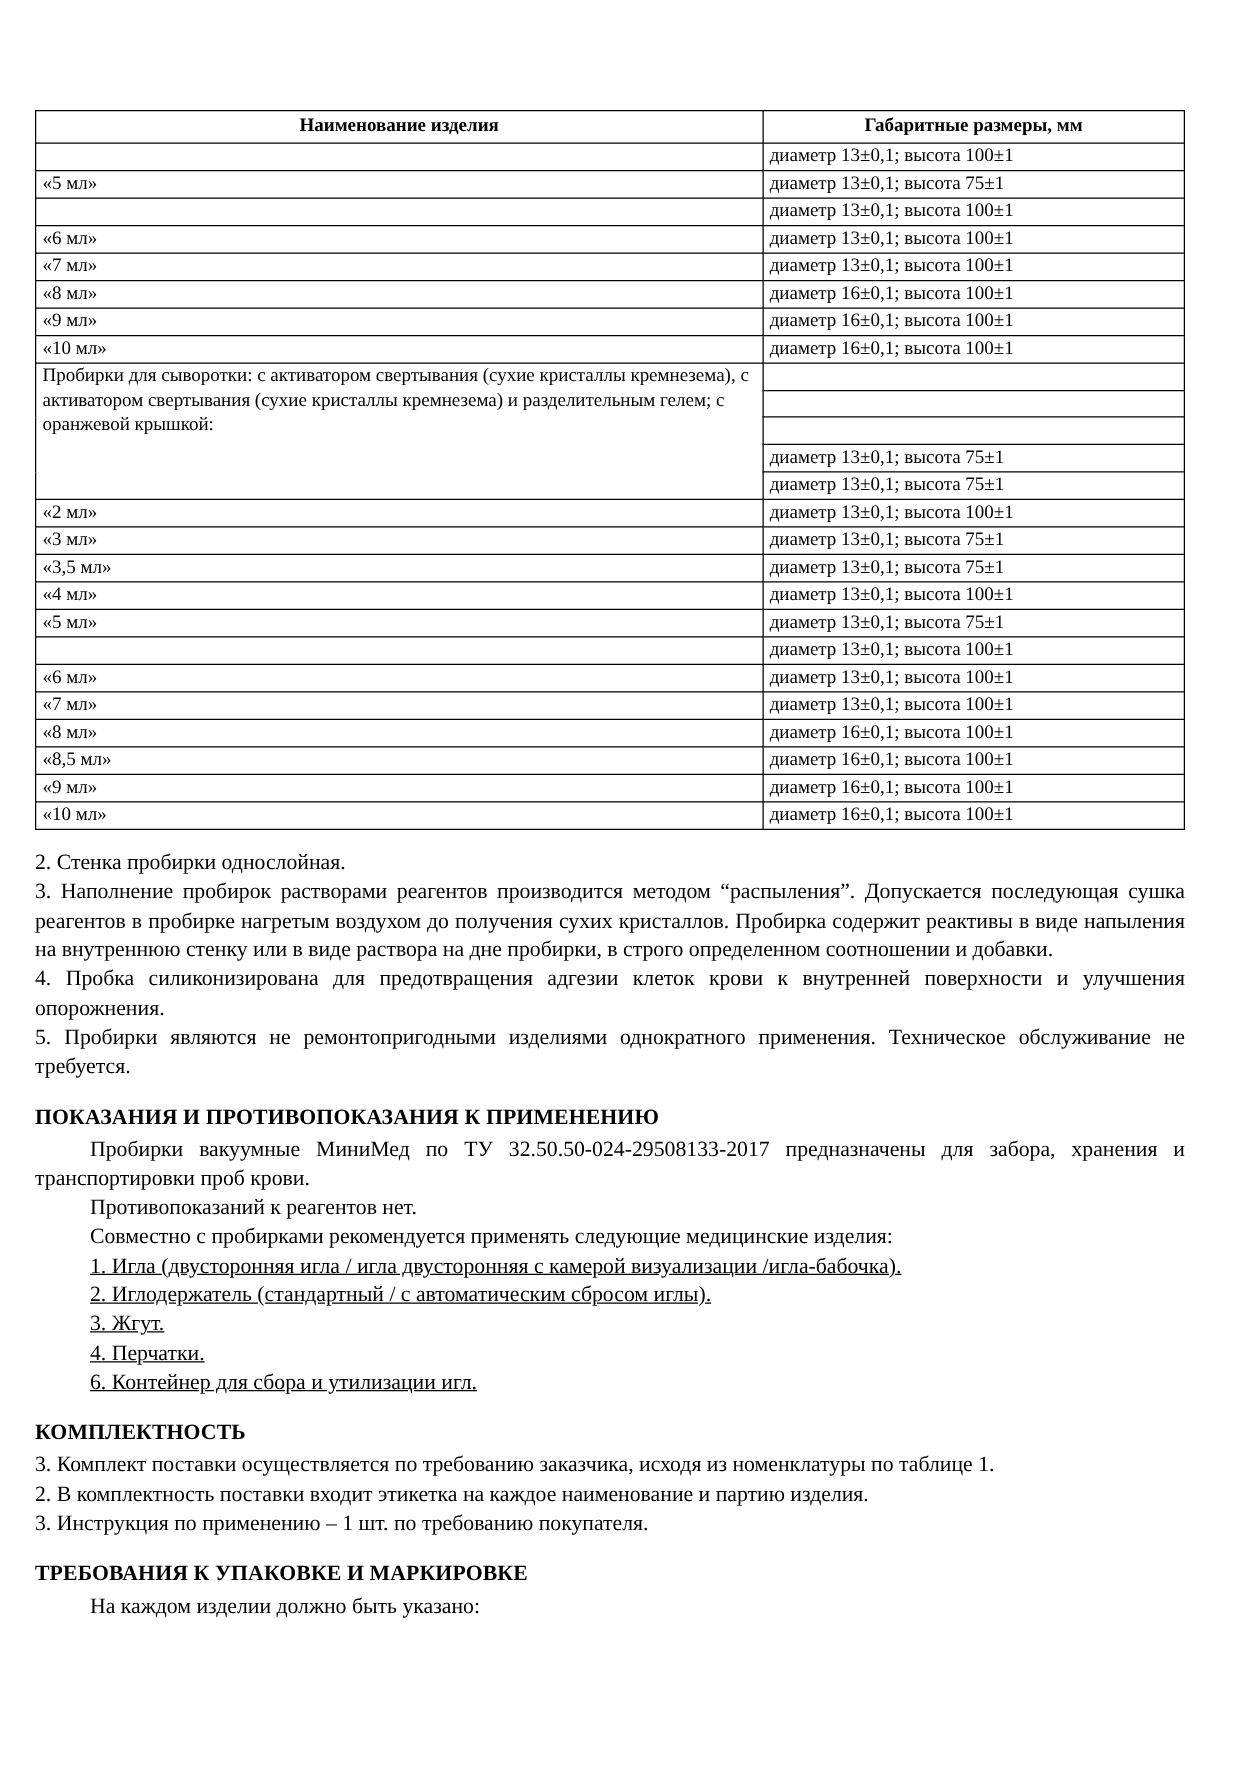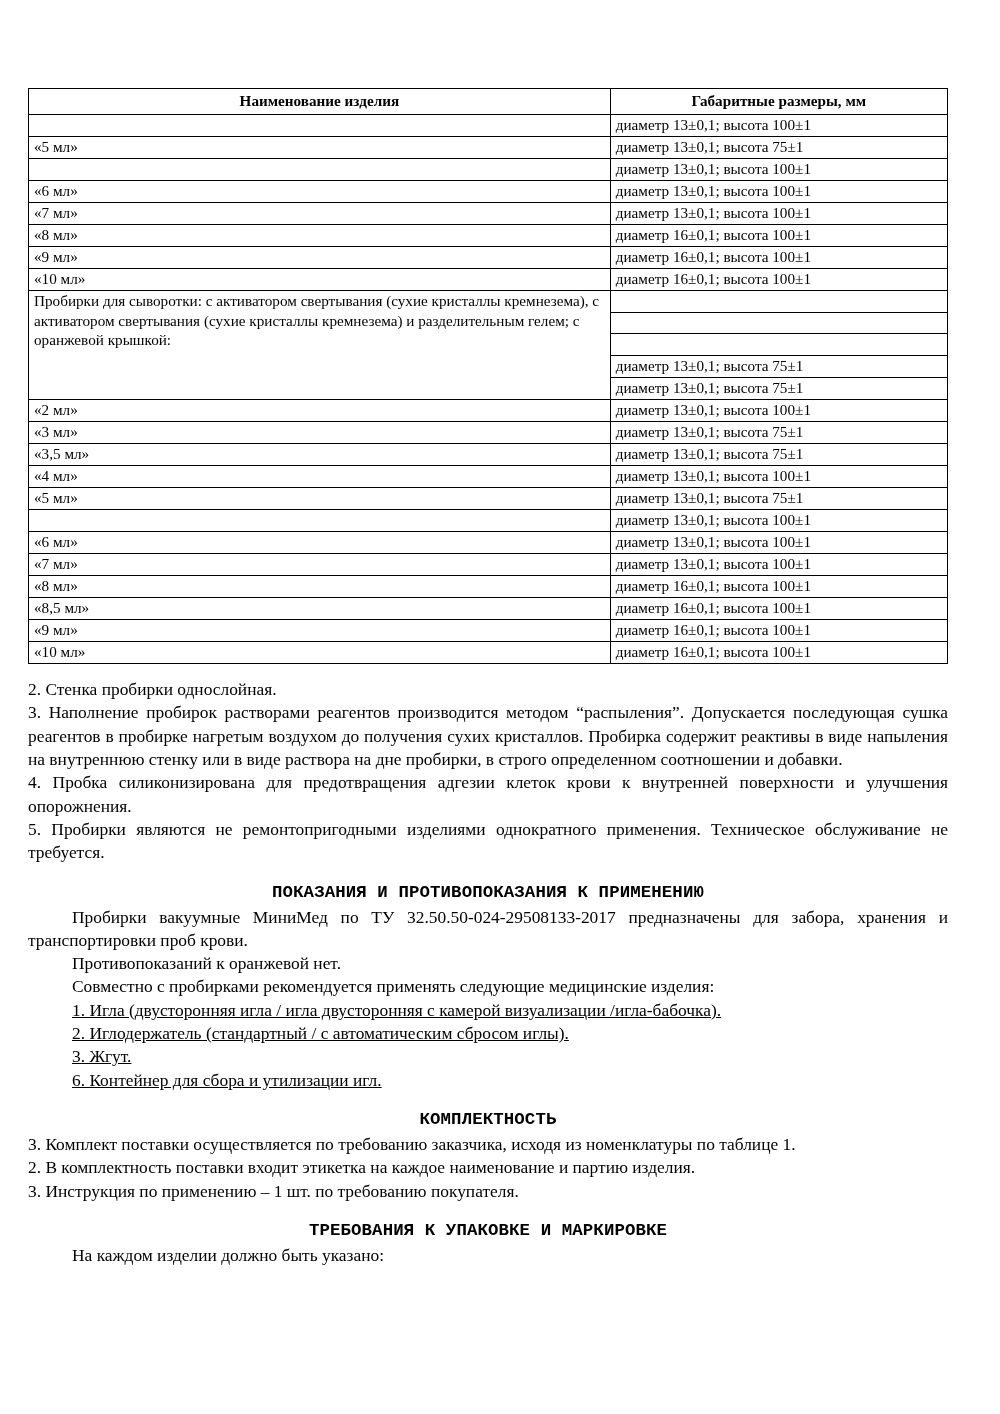--- a/index.html
+++ b/index.html
@@ -53,26 +53,24 @@
     line-height: 1.34;
     text-align: justify;
     margin-top: 14px;
   }
   .body-text p {
     margin: 0;
     text-align: justify;
   }
   .indent { text-indent: 44px; }
   .heading {
-    text-align: center;
     font-weight: bold;
     font-size: 17.4px;
     margin: 18px 0 4px 0;
     letter-spacing: 0.1px;
-    font-family: Liberation Mono, monospace;
   }
   .subheading {
     font-weight: bold;
     font-size: 17.4px;
     margin: 6px 0 2px 0;
     padding-left: 90px;
   }
   .list-line { padding-left: 44px; text-decoration: underline; }
 </style>
 </head>
@@ -196,25 +194,26 @@
   <div class="body-text">
     <p>2. Стенка пробирки однослойная.</p>
     <p>3. Наполнение пробирок растворами реагентов производится методом “распыления”. Допускается последующая сушка реагентов в пробирке нагретым воздухом до получения сухих кристаллов. Пробирка содержит реактивы в виде напыления на внутреннюю стенку или в виде раствора на дне пробирки, в строго определенном соотношении и добавки.</p>
     <p>4. Пробка силиконизирована для предотвращения адгезии клеток крови к внутренней поверхности и улучшения опорожнения.</p>
     <p>5. Пробирки являются не ремонтопригодными изделиями однократного применения. Техническое обслуживание не требуется.</p>
   </div>
 
   <div class="heading">ПОКАЗАНИЯ И ПРОТИВОПОКАЗАНИЯ К ПРИМЕНЕНИЮ</div>
   <div class="body-text" style="margin-top:0">
     <p class="indent">Пробирки вакуумные МиниМед по ТУ 32.50.50-024-29508133-2017 предназначены для забора, хранения и транспортировки проб крови.</p>
-    <p class="indent">Противопоказаний к оранжевой нет.</p>
+    <p class="indent">Противопоказаний к реагентов нет.</p>
     <p class="indent">Совместно с пробирками рекомендуется применять следующие медицинские изделия:</p>
     <p class="list-line">1. Игла (двусторонняя игла / игла двусторонняя с камерой визуализации /игла-бабочка).</p>
     <p class="list-line">2. Иглодержатель (стандартный / с автоматическим сбросом иглы).</p>
     <p class="list-line">3. Жгут.</p>
+    <p class="list-line">4. Перчатки.</p>
     <p class="list-line">6. Контейнер для сбора и утилизации игл.</p>
   </div>
 
   <div class="heading">КОМПЛЕКТНОСТЬ</div>
   <div class="body-text" style="margin-top:0">
     <p>3. Комплект поставки осуществляется по требованию заказчика, исходя из номенклатуры по таблице 1.</p>
     <p>2. В комплектность поставки входит этикетка на каждое наименование и партию изделия.</p>
     <p>3. Инструкция по применению – 1 шт. по требованию покупателя.</p>
   </div>
 

